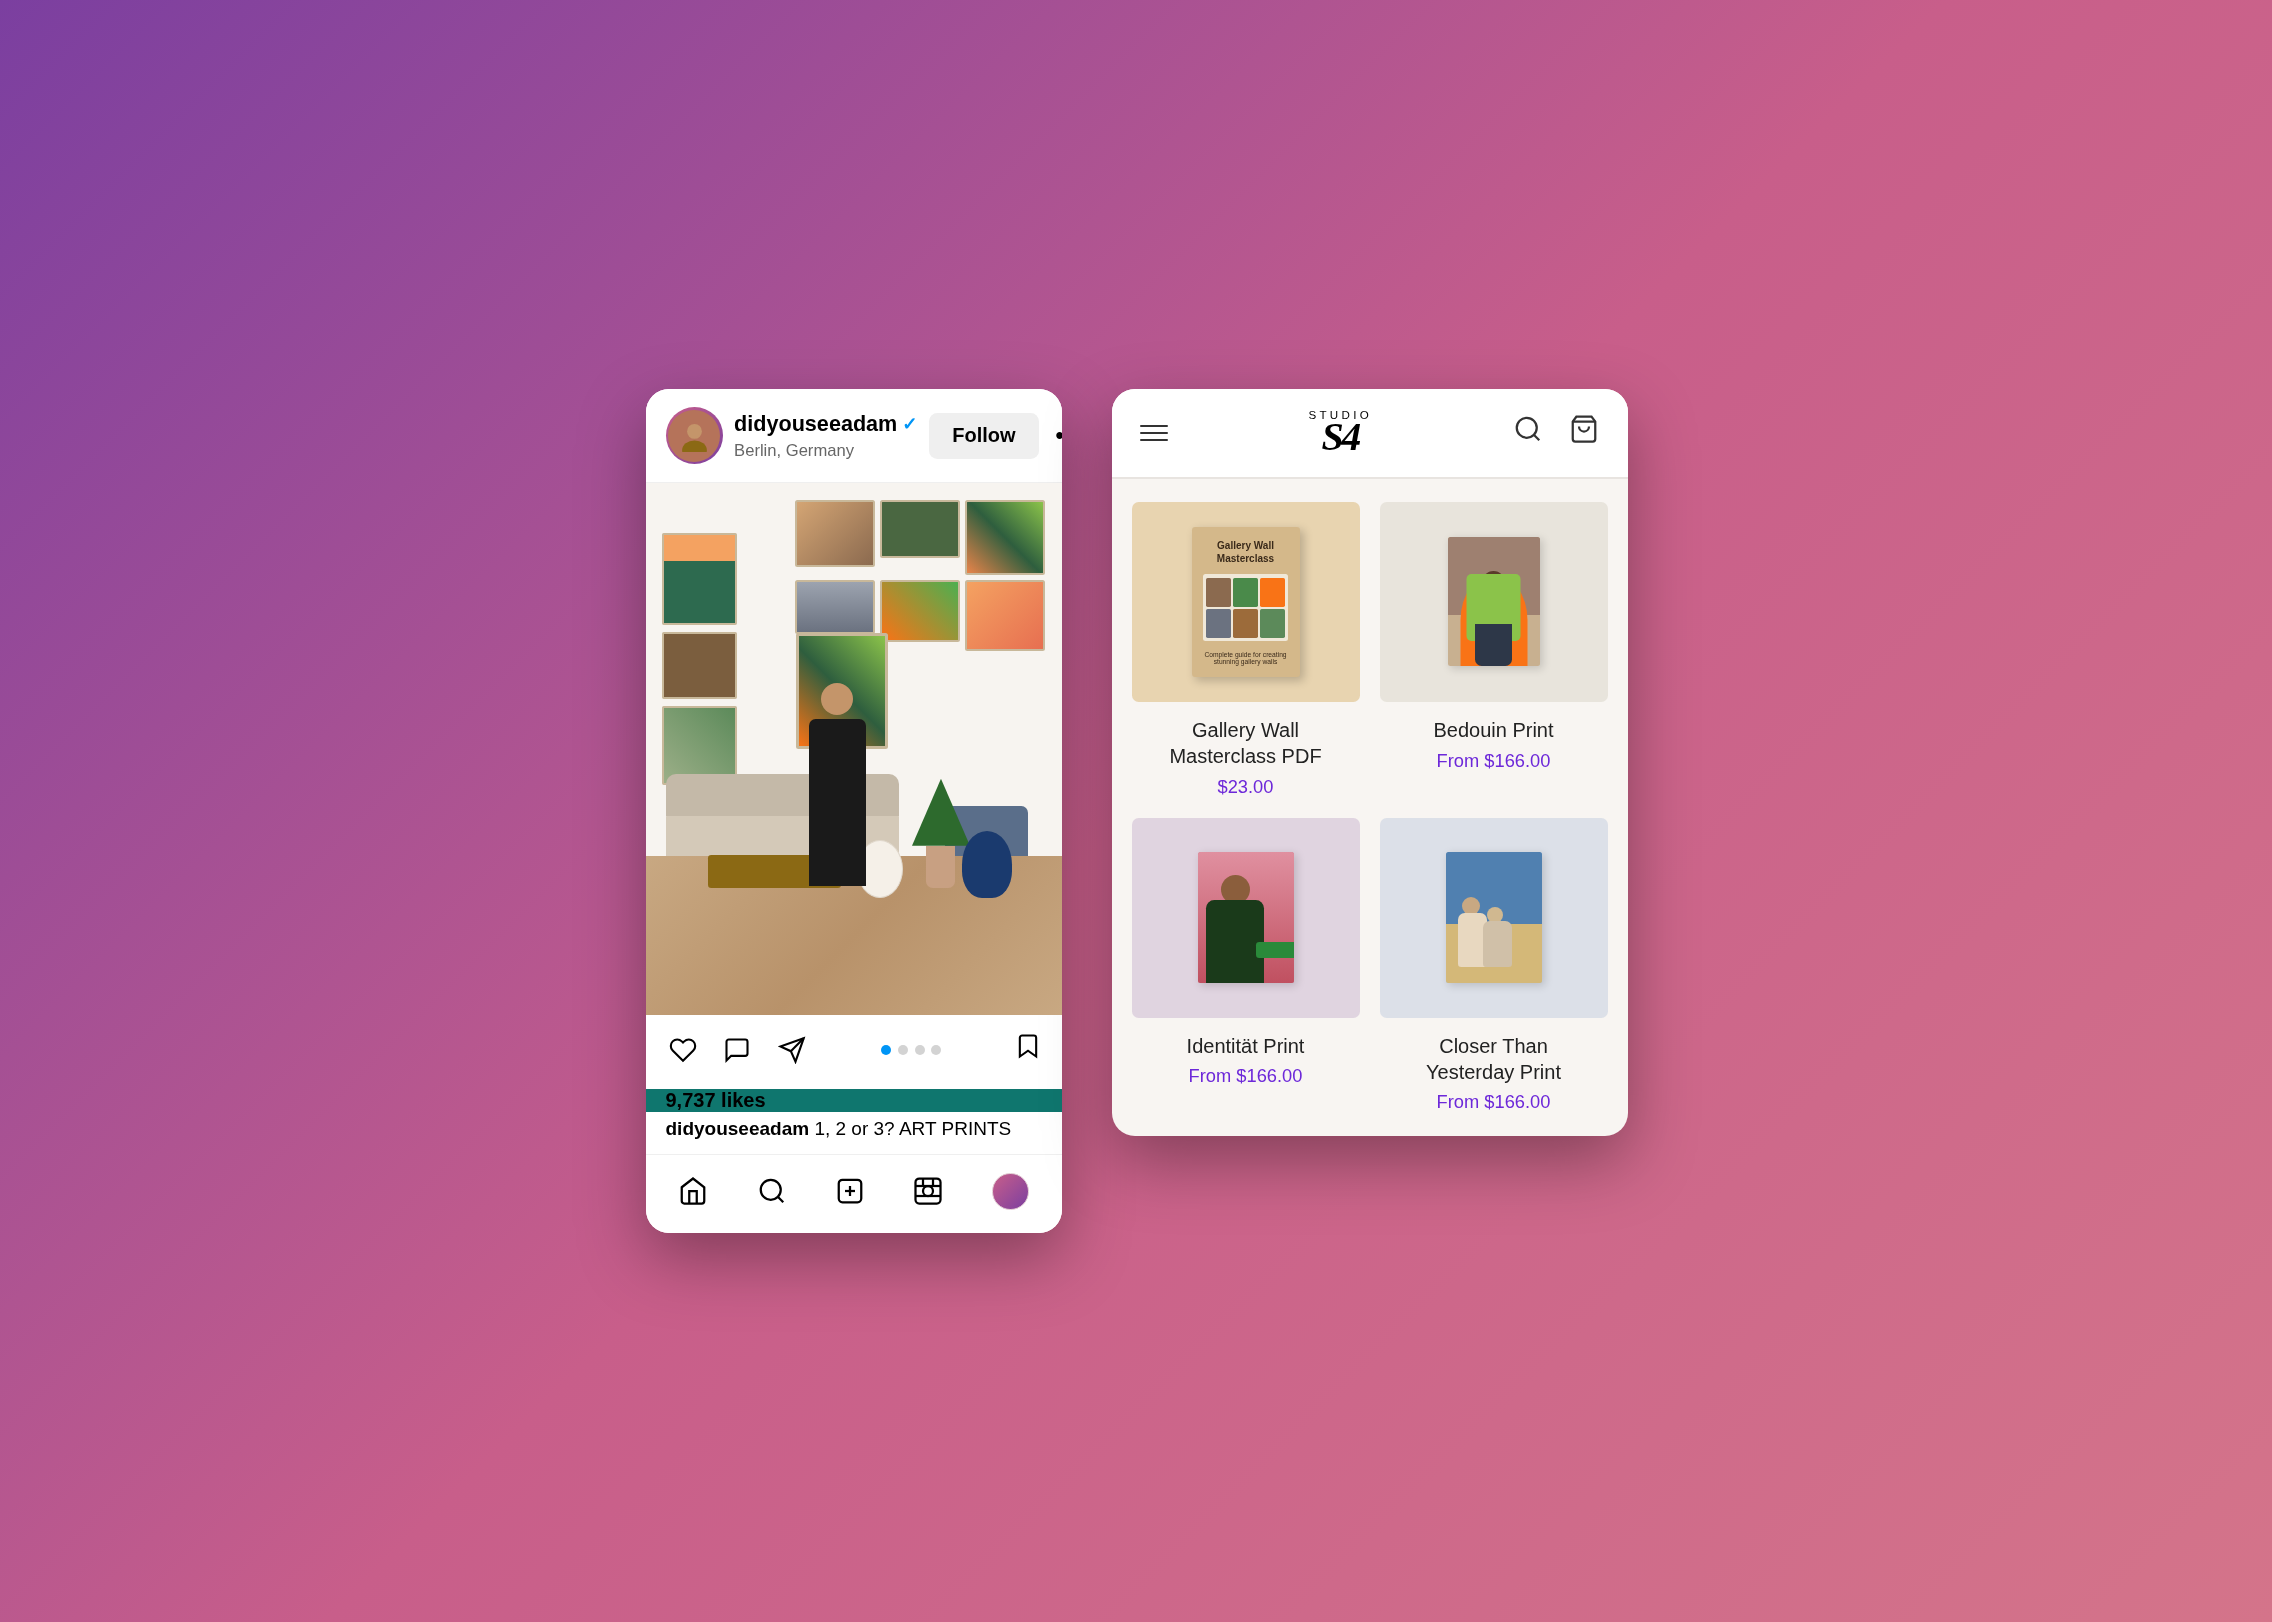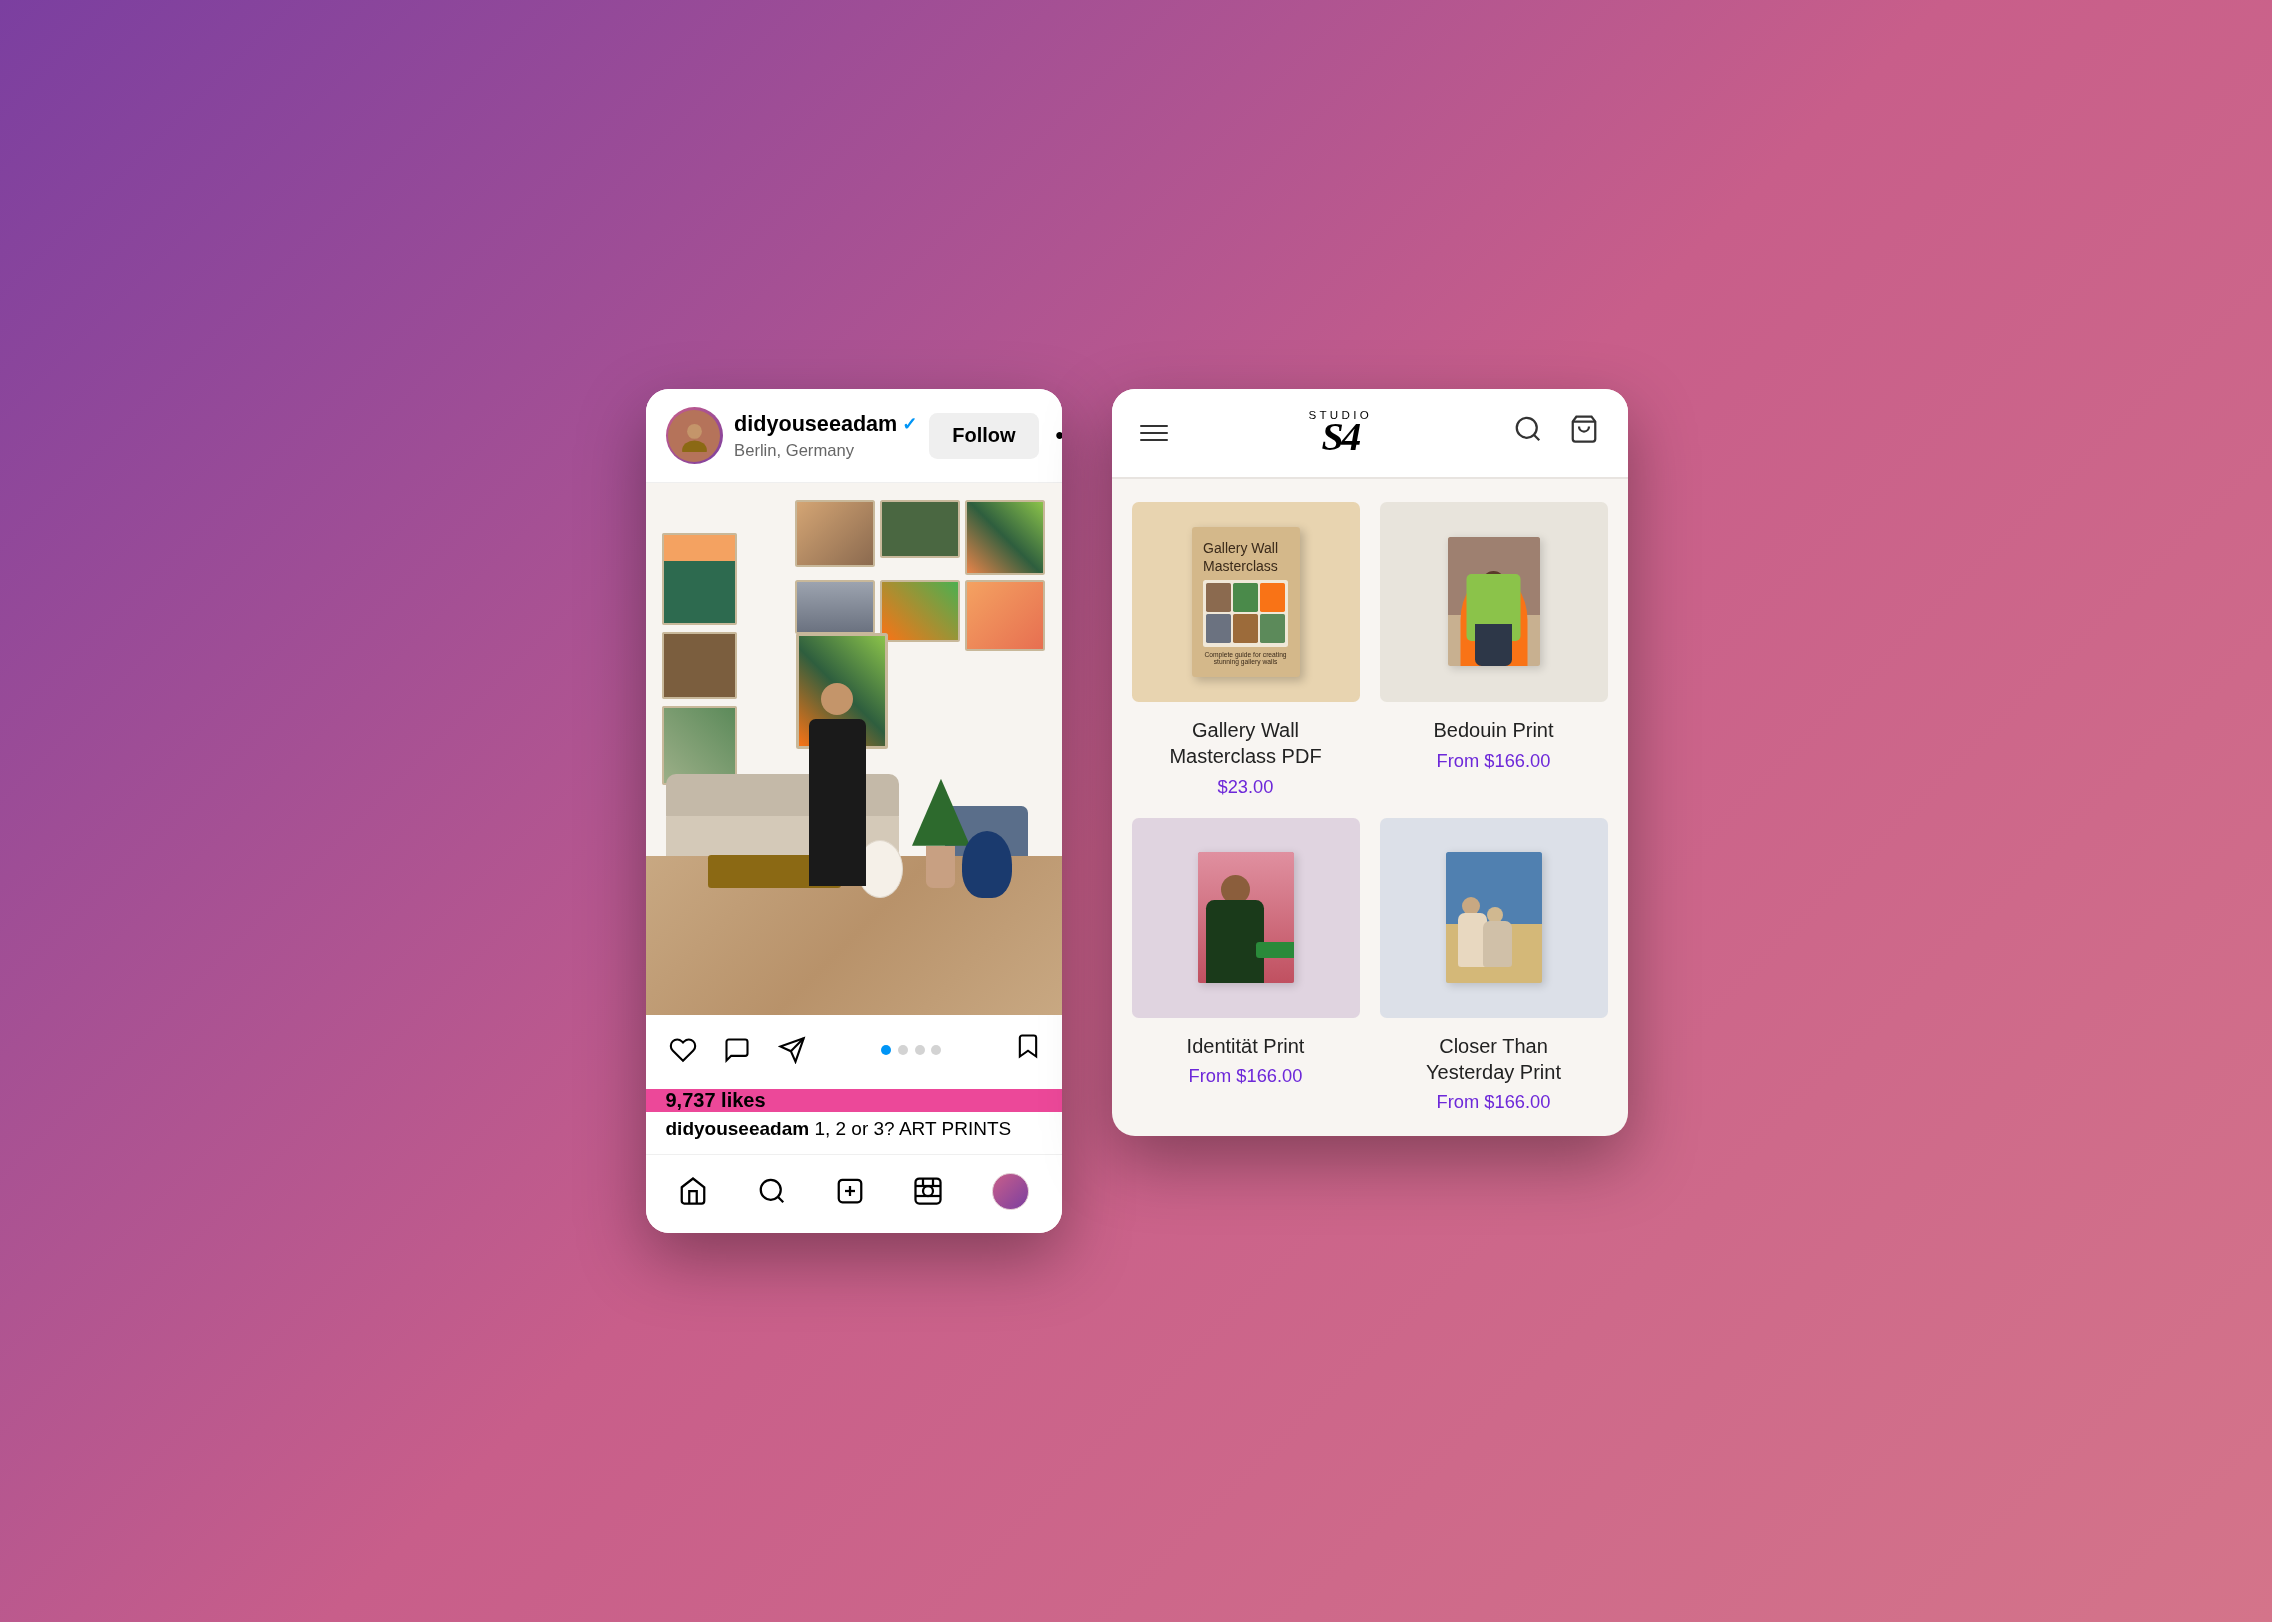--- a/index.html
+++ b/index.html
@@ -372,21 +372,21 @@
       font-size: 28px;
       color: #000;
     }
 
     .ig-likes {
       font-size: 20px;
       font-weight: 600;
       color: #000;
       margin-top: 11.6px;
       padding: 0 20px;
-      background: #ec4899;
+      background: #0f766e;
     }
 
     .ig-caption {
       font-size: 19px;
       color: #000;
       padding: 6.7px 20px 13.3px;
       background: #fff;
     }
 
     .ig-caption span.username {
@@ -510,24 +510,24 @@
       background: #d4b88a;
       border-radius: 3.3px;
       padding: 11.6px;
       display: flex;
       flex-direction: column;
       justify-content: space-between;
       box-shadow: 3.3px 3.3px 10px rgba(0,0,0,0.2);
     }
 
     .book-title-text {
-      font-size: 14px;
-      font-weight: 400;
+      font-size: 10px;
+      font-weight: 700;
       color: #3a2a1a;
-      text-align: left;
+      text-align: center;
       line-height: 1.3;
     }
 
     .book-image-area {
       width: 100%;
       height: 67px;
       background: #f0e8d8;
       border-radius: 2.5px;
       display: grid;
       grid-template-columns: repeat(3, 1fr);

